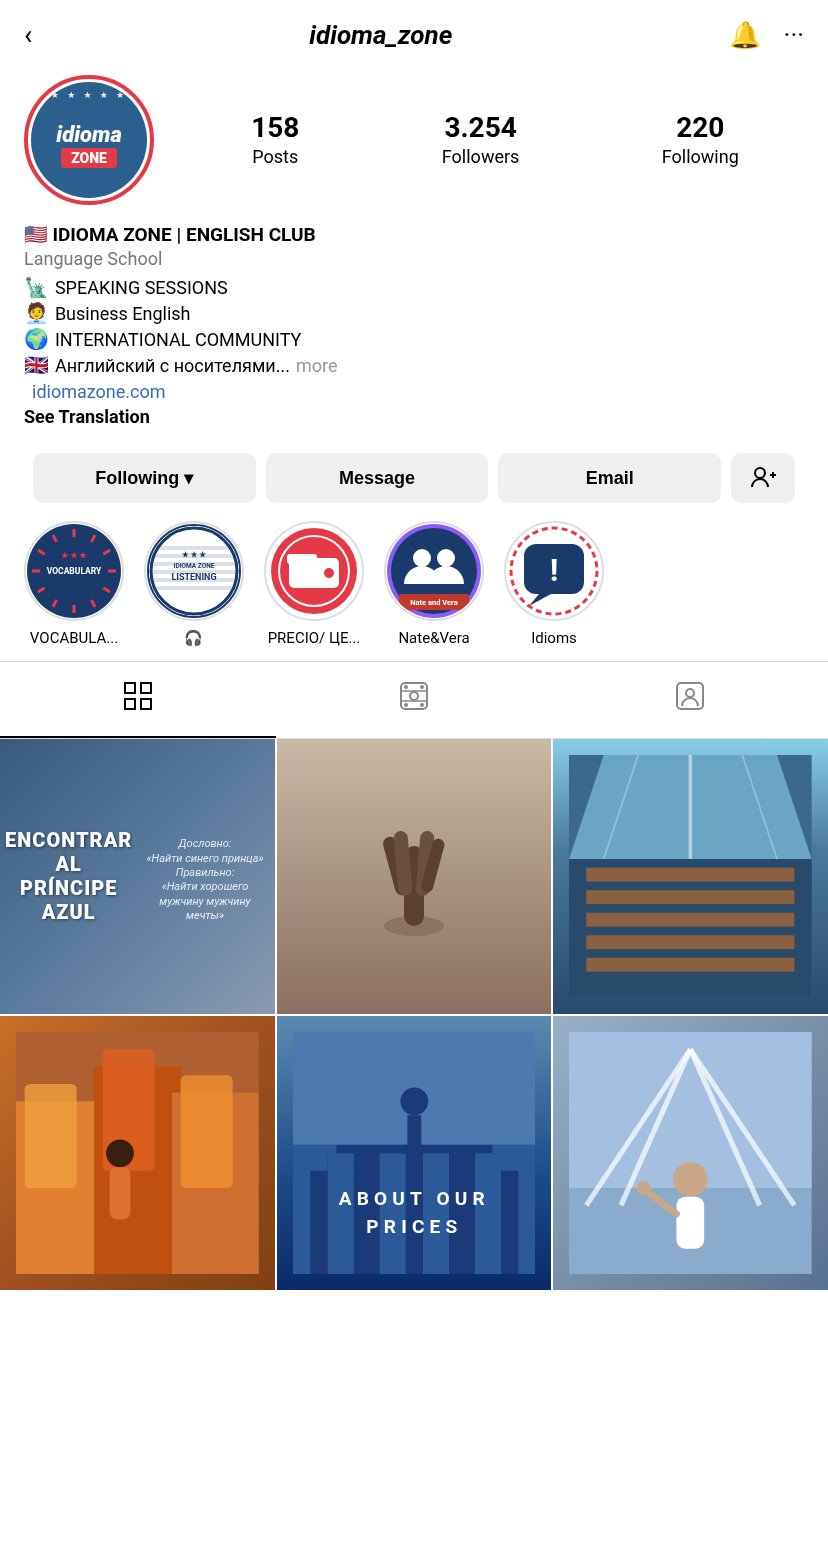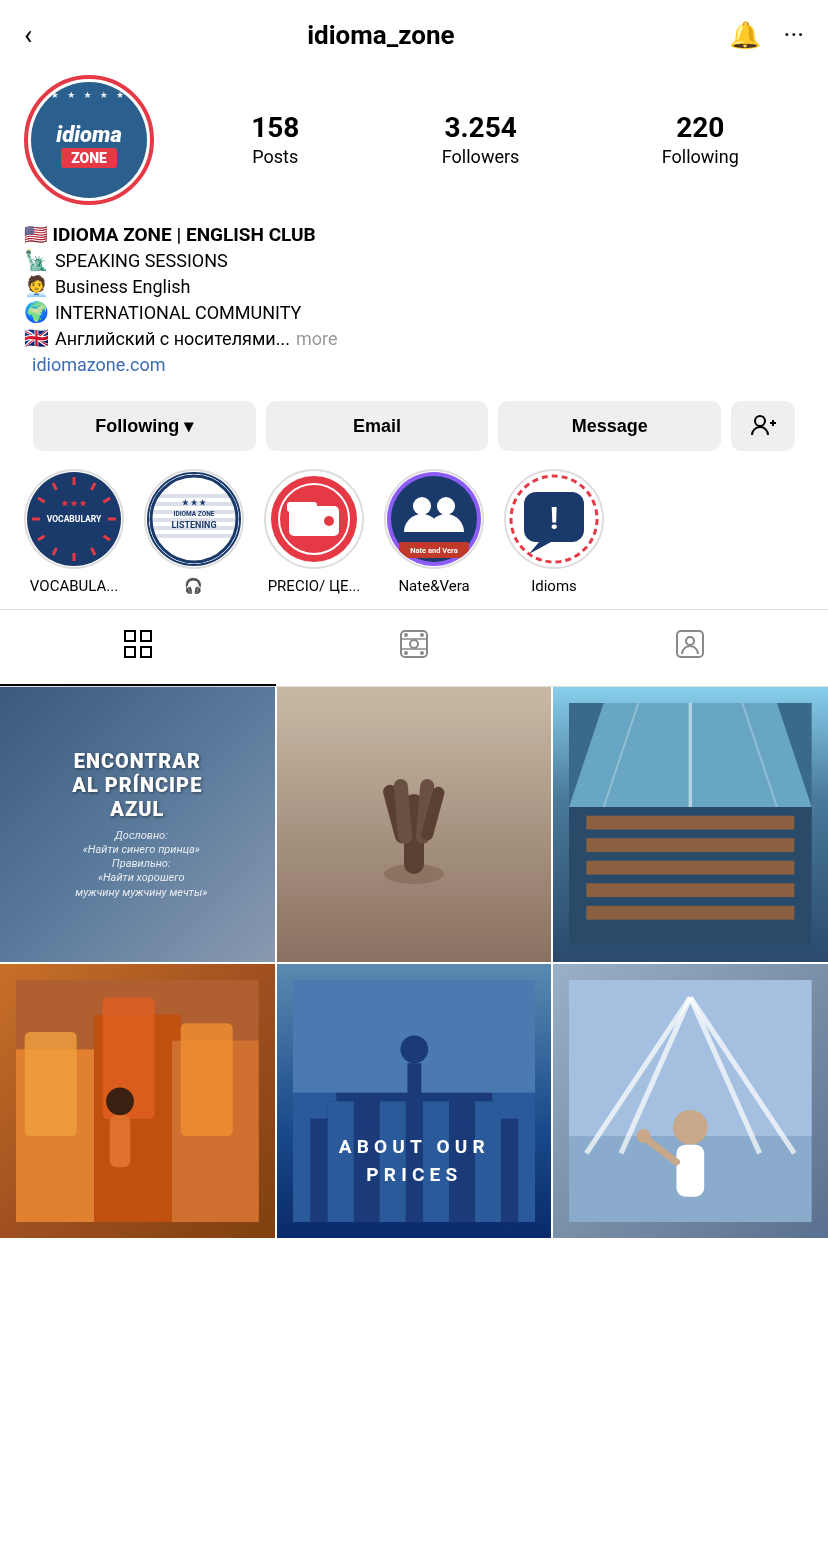--- a/index.html
+++ b/index.html
@@ -22,20 +22,21 @@
     }
     .header-back {
       font-size: 28px;
       color: #000;
       cursor: pointer;
     }
     .header-title {
       font-size: 26px;
       font-weight: 700;
       color: #000;
+      font-style: italic;
     }
     .header-icons {
       display: flex;
       align-items: center;
       gap: 22px;
     }
     .header-icon {
       font-size: 26px;
       color: #000;
       cursor: pointer;
@@ -335,26 +336,26 @@
     .grid-2 { background: linear-gradient(135deg, #e0d8cc 0%, #b8a898 100%); }
     .grid-3 { background: linear-gradient(135deg, #4a6a8a 0%, #2a4a6a 100%); }
     .grid-4 { background: linear-gradient(135deg, #c47a35 0%, #a05020 100%); }
     .grid-5 { background: linear-gradient(135deg, #2a6a9a 0%, #1a4a7a 100%); }
     .grid-6 { background: linear-gradient(135deg, #8a9aaa 0%, #6a7a8a 100%); }
 
     .grid-text-overlay {
       position: absolute;
       top: 0; left: 0; right: 0; bottom: 0;
       display: flex;
-      flex-direction: column;
+      flex-direction: row;
       align-items: center;
       justify-content: center;
       color: #fff;
       text-align: center;
-      padding: 22px;
+      padding: 5px;
     }
     .grid-text-main {
       font-size: 20px;
       font-weight: 900;
       text-transform: uppercase;
       letter-spacing: 1px;
       line-height: 1.2;
       text-shadow: 1px 1px 3px rgba(0,0,0,0.5);
     }
     .grid-text-sub {
@@ -403,44 +404,46 @@
       <div class="stat-item">
         <span class="stat-number">220</span>
         <span class="stat-label">Following</span>
       </div>
     </div>
   </div>
 </div>
 
 <div class="bio-section">
   <div class="bio-name">🇺🇸 IDIOMA ZONE | ENGLISH CLUB</div>
+  <div class="bio-category">Language School</div>
   <div class="bio-line">
     <span class="emoji">🗽</span>
     <span>SPEAKING SESSIONS</span>
   </div>
   <div class="bio-line">
     <span class="emoji">🧑‍💼</span>
     <span>Business English</span>
   </div>
   <div class="bio-line">
     <span class="emoji">🌍</span>
     <span>INTERNATIONAL COMMUNITY</span>
   </div>
   <div class="bio-line">
     <span class="emoji">🇬🇧</span>
     <span>Английский с носителями...</span>
     <span class="bio-more">more</span>
   </div>
   <a class="bio-link" href="#">idiomazone.com</a>
+  <div class="bio-translate">See Translation</div>
 </div>
 
 <div class="action-buttons">
   <button class="btn">Following ▾</button>
+  <button class="btn">Message</button>
   <button class="btn">Email</button>
-  <button class="btn">Message</button>
   <button class="btn-small">
     <svg width="26" height="26" viewBox="0 0 26 26" fill="none" xmlns="http://www.w3.org/2000/svg">
       <circle cx="10" cy="8" r="5" stroke="#000" stroke-width="2"></circle>
       <path d="M2 22c0-4.418 3.582-8 8-8s8 3.582 8 8" stroke="#000" stroke-width="2"></path>
       <line x1="20" y1="10" x2="26" y2="10" stroke="#000" stroke-width="2"></line>
       <line x1="23" y1="7" x2="23" y2="13" stroke="#000" stroke-width="2"></line>
     </svg>
   </button>
 </div>
 

